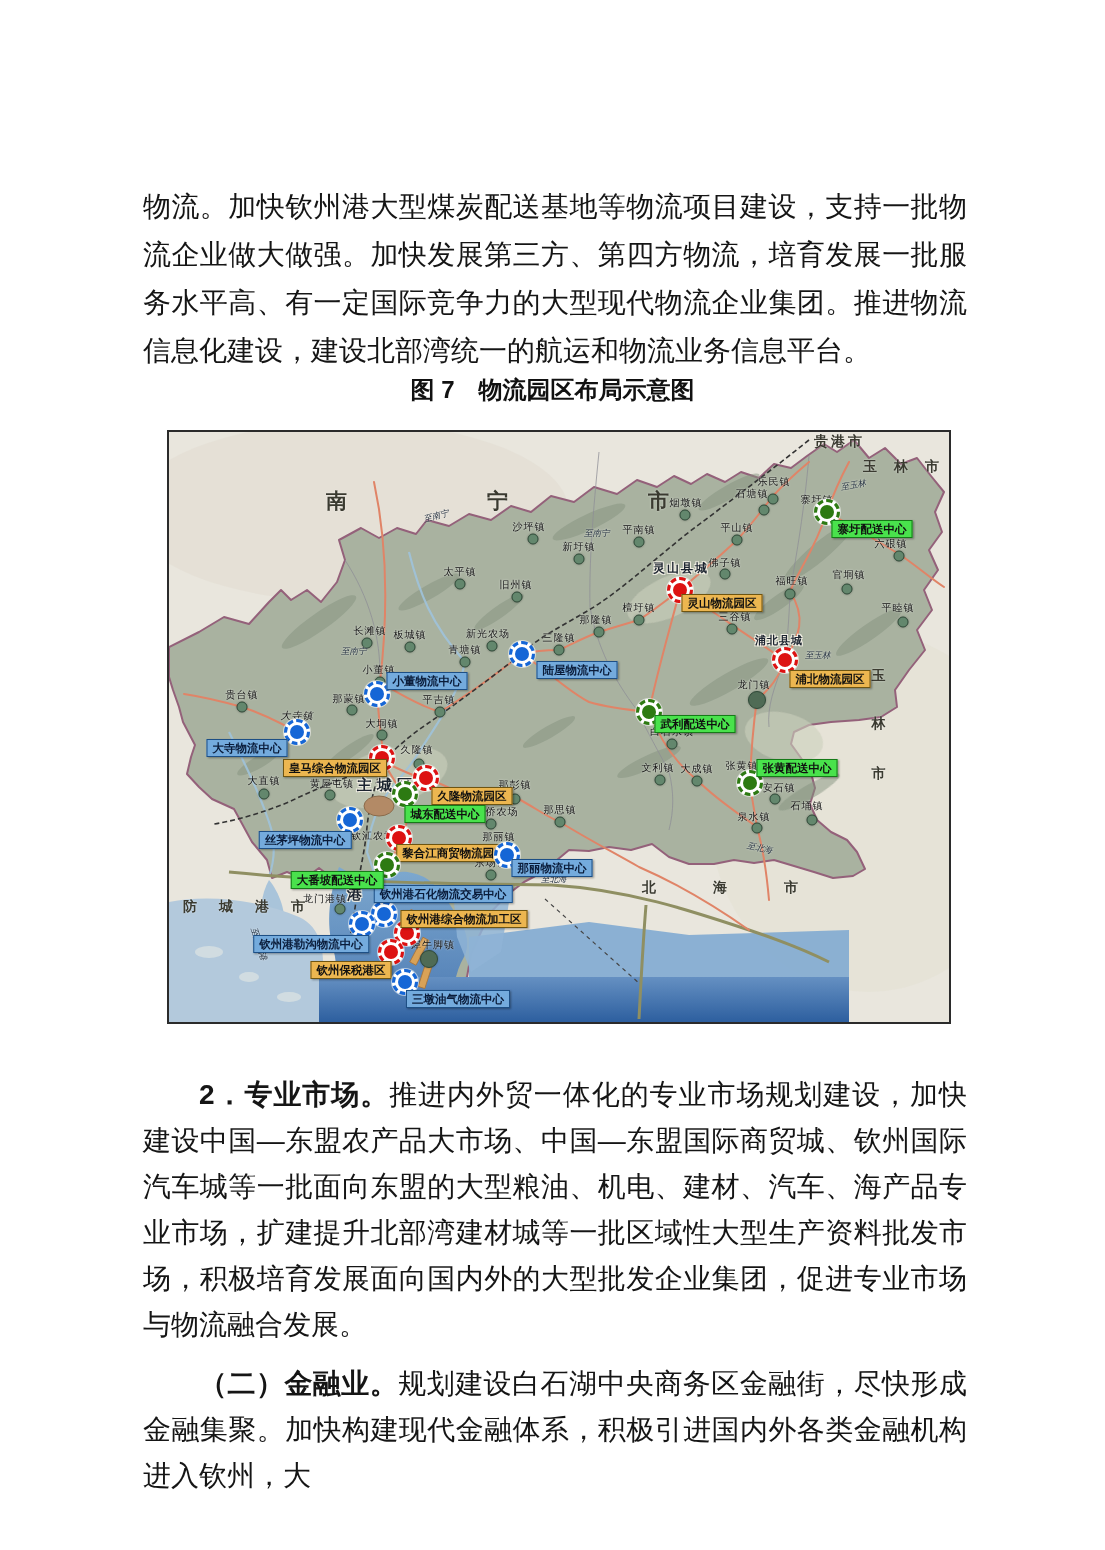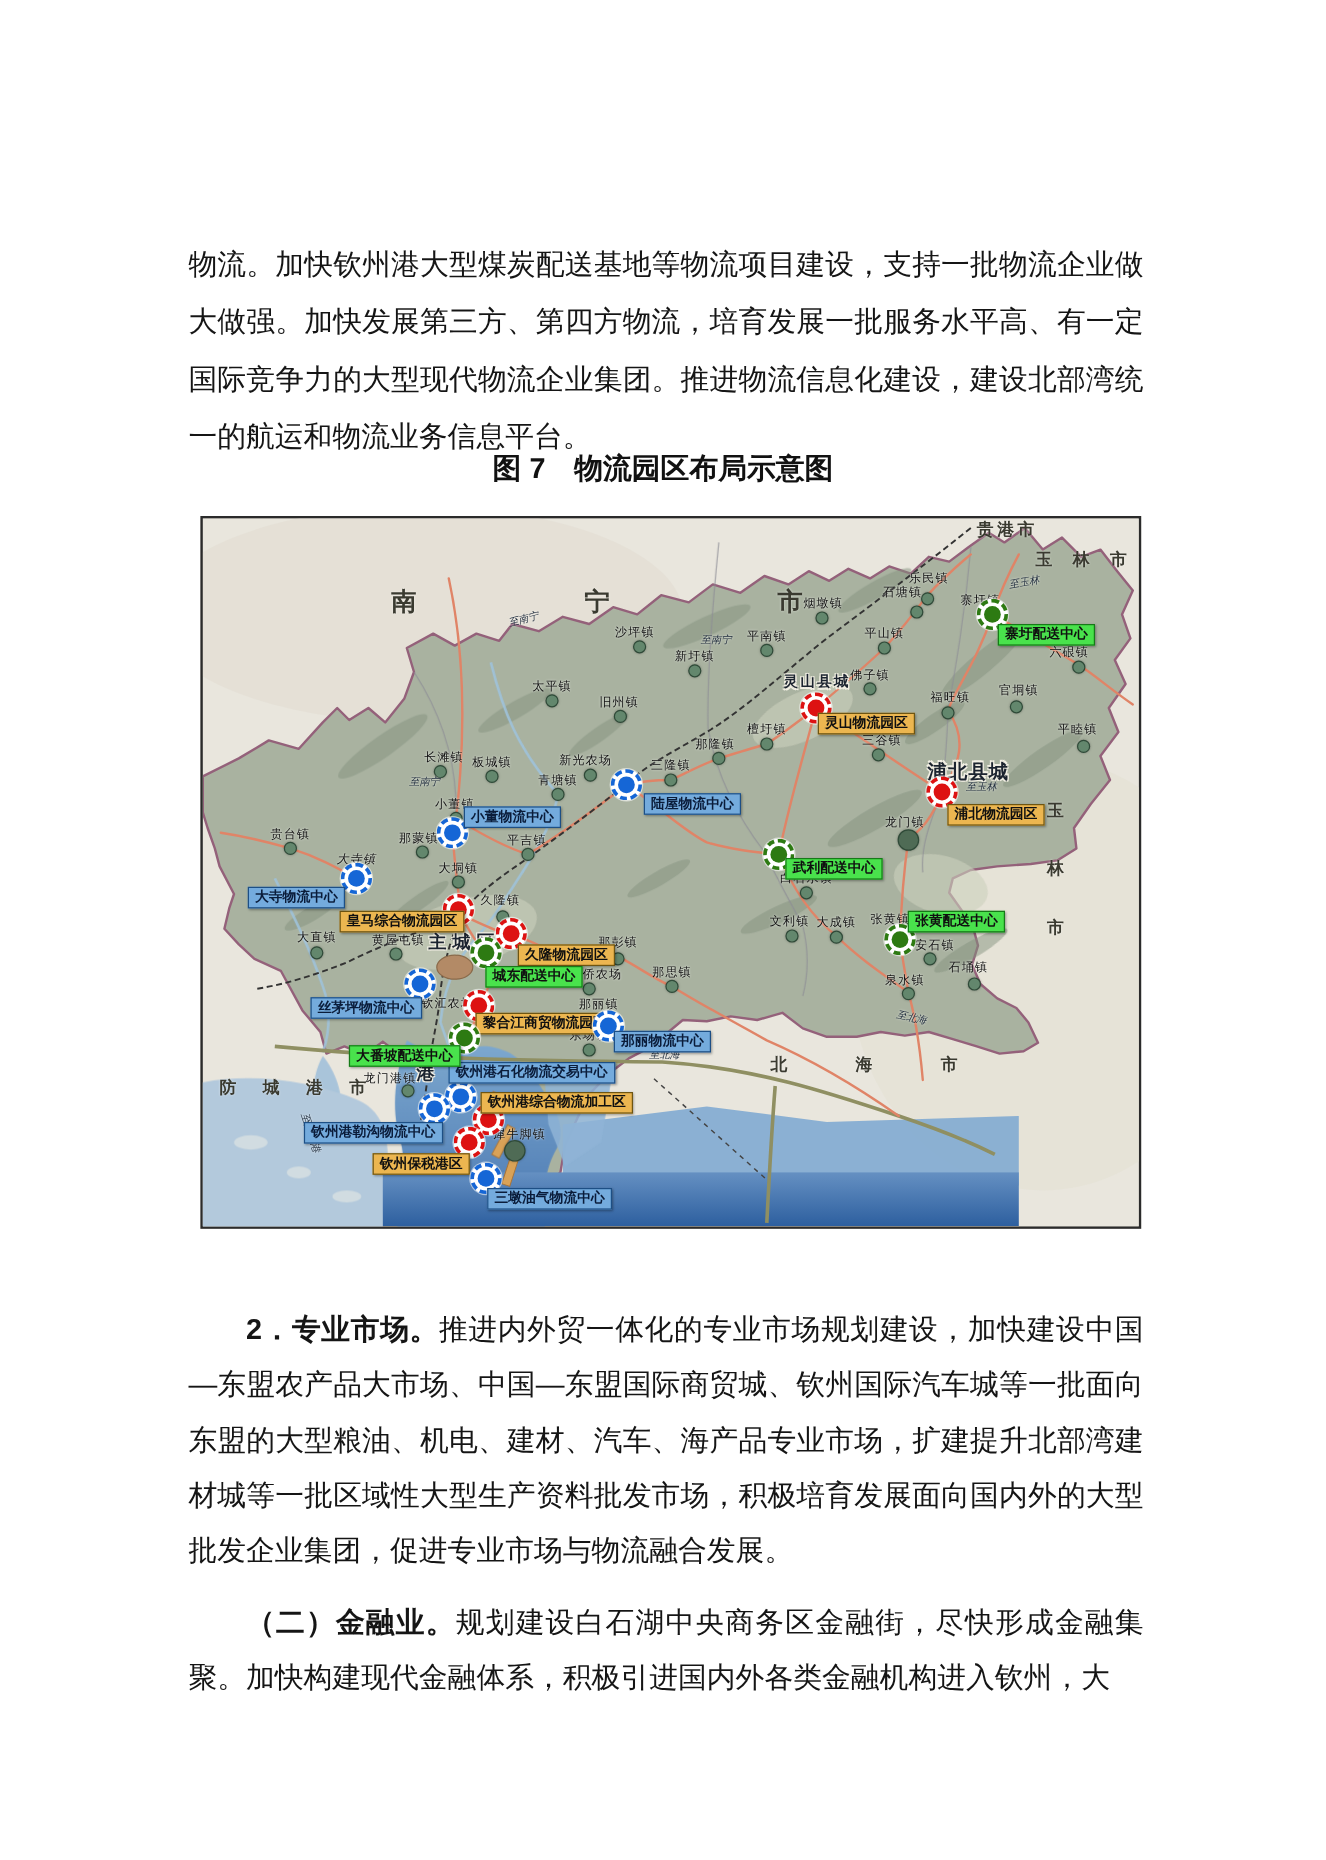--- a/index.html
+++ b/index.html
@@ -1,19 +1,19 @@
 <!DOCTYPE html>
 <html><head>
 <meta charset="utf-8">
 <style>
   html,body{margin:0;padding:0;background:#ffffff;}
   .page{position:relative;width:1105px;height:1550px;background:#fff;overflow:hidden;
         font-family:"Liberation Sans",sans-serif;color:#111;}
   .textblock{position:absolute;left:143px;width:824px;text-align:justify;}
-  .para{margin:14px;font-size:24px;color:#151515;font-weight:500;}
+  .para{margin:0;font-size:28px;color:#151515;font-weight:500;}
   #p1{line-height:48px;text-indent:0;}
   #p2{line-height:46px;text-indent:2em;}
   #p3{line-height:46px;text-indent:2em;margin-top:13px;}
   .para b{font-weight:800;}
   .caption{position:absolute;left:0;width:1105px;top:374px;text-align:center;
            font-size:24px;font-weight:700;color:#111;}
   .pagenum{position:absolute;left:0;width:1105px;top:1430px;text-align:center;
            font-size:22px;font-family:"Liberation Serif",serif;color:#222;}
 
   
@@ -280,21 +280,21 @@
     <div class="lay" id="regions-layer">
         <div class="region-lab" style="left: 157px; top: 55px; font-size: 21px; letter-spacing: 140px;">南宁市</div>
         <div class="region-lab" style="left: 645px; top: 1px; font-size: 14px; letter-spacing: 3px;">贵港市</div>
         <div class="region-lab" style="left: 694px; top: 26px; font-size: 14px; letter-spacing: 17px;">玉林市</div>
         <div class="region-lab vert" style="left: 700px; top: 225px; font-size: 14px; letter-spacing: 48px;">玉林市</div>
         <div class="region-lab" style="left: 473px; top: 447px; font-size: 14px; letter-spacing: 57px;">北海市</div>
         <div class="region-lab" style="left: 14px; top: 466px; font-size: 14px; letter-spacing: 22px;">防城港市</div>
         <div class="city-lab" style="left: 188px; top: 344px; font-size: 15px; letter-spacing: 5px;">主城区</div>
         <div class="city-lab" style="left: 178px; top: 453px; font-size: 15px; letter-spacing: 8px;">港　区</div>
         <div class="city-lab" style="left: 484px; top: 128px; font-size: 12px; letter-spacing: 2px;">灵山县城</div>
-        <div class="city-lab" style="left: 604px; top: 201px; font-size: 16px; letter-spacing: 1px;">浦北县城</div>
+        <div class="city-lab" style="left: 586px; top: 201px; font-size: 11px; letter-spacing: 1px;">浦北县城</div>
       </div>
     <div class="lay" id="roadlabs-layer">
         <div class="road-lab" style="left: 255px; top: 82px; transform: rotate(-15deg);">至南宁</div>
         <div class="road-lab" style="left: 415px; top: 96px; transform: rotate(0deg);">至南宁</div>
         <div class="road-lab" style="left: 172px; top: 214px; transform: rotate(0deg);">至南宁</div>
         <div class="road-lab" style="left: 672px; top: 50px; transform: rotate(-10deg);">至玉林</div>
         <div class="road-lab" style="left: 636px; top: 218px; transform: rotate(0deg);">至玉林</div>
         <div class="road-lab" style="left: 578px; top: 408px; transform: rotate(12deg);">至北海</div>
         <div class="road-lab" style="left: 372px; top: 442px; transform: rotate(0deg);">至北海</div>
         <div class="road-lab" style="left: 84px; top: 490px; transform: rotate(72deg);">至防城港</div>

